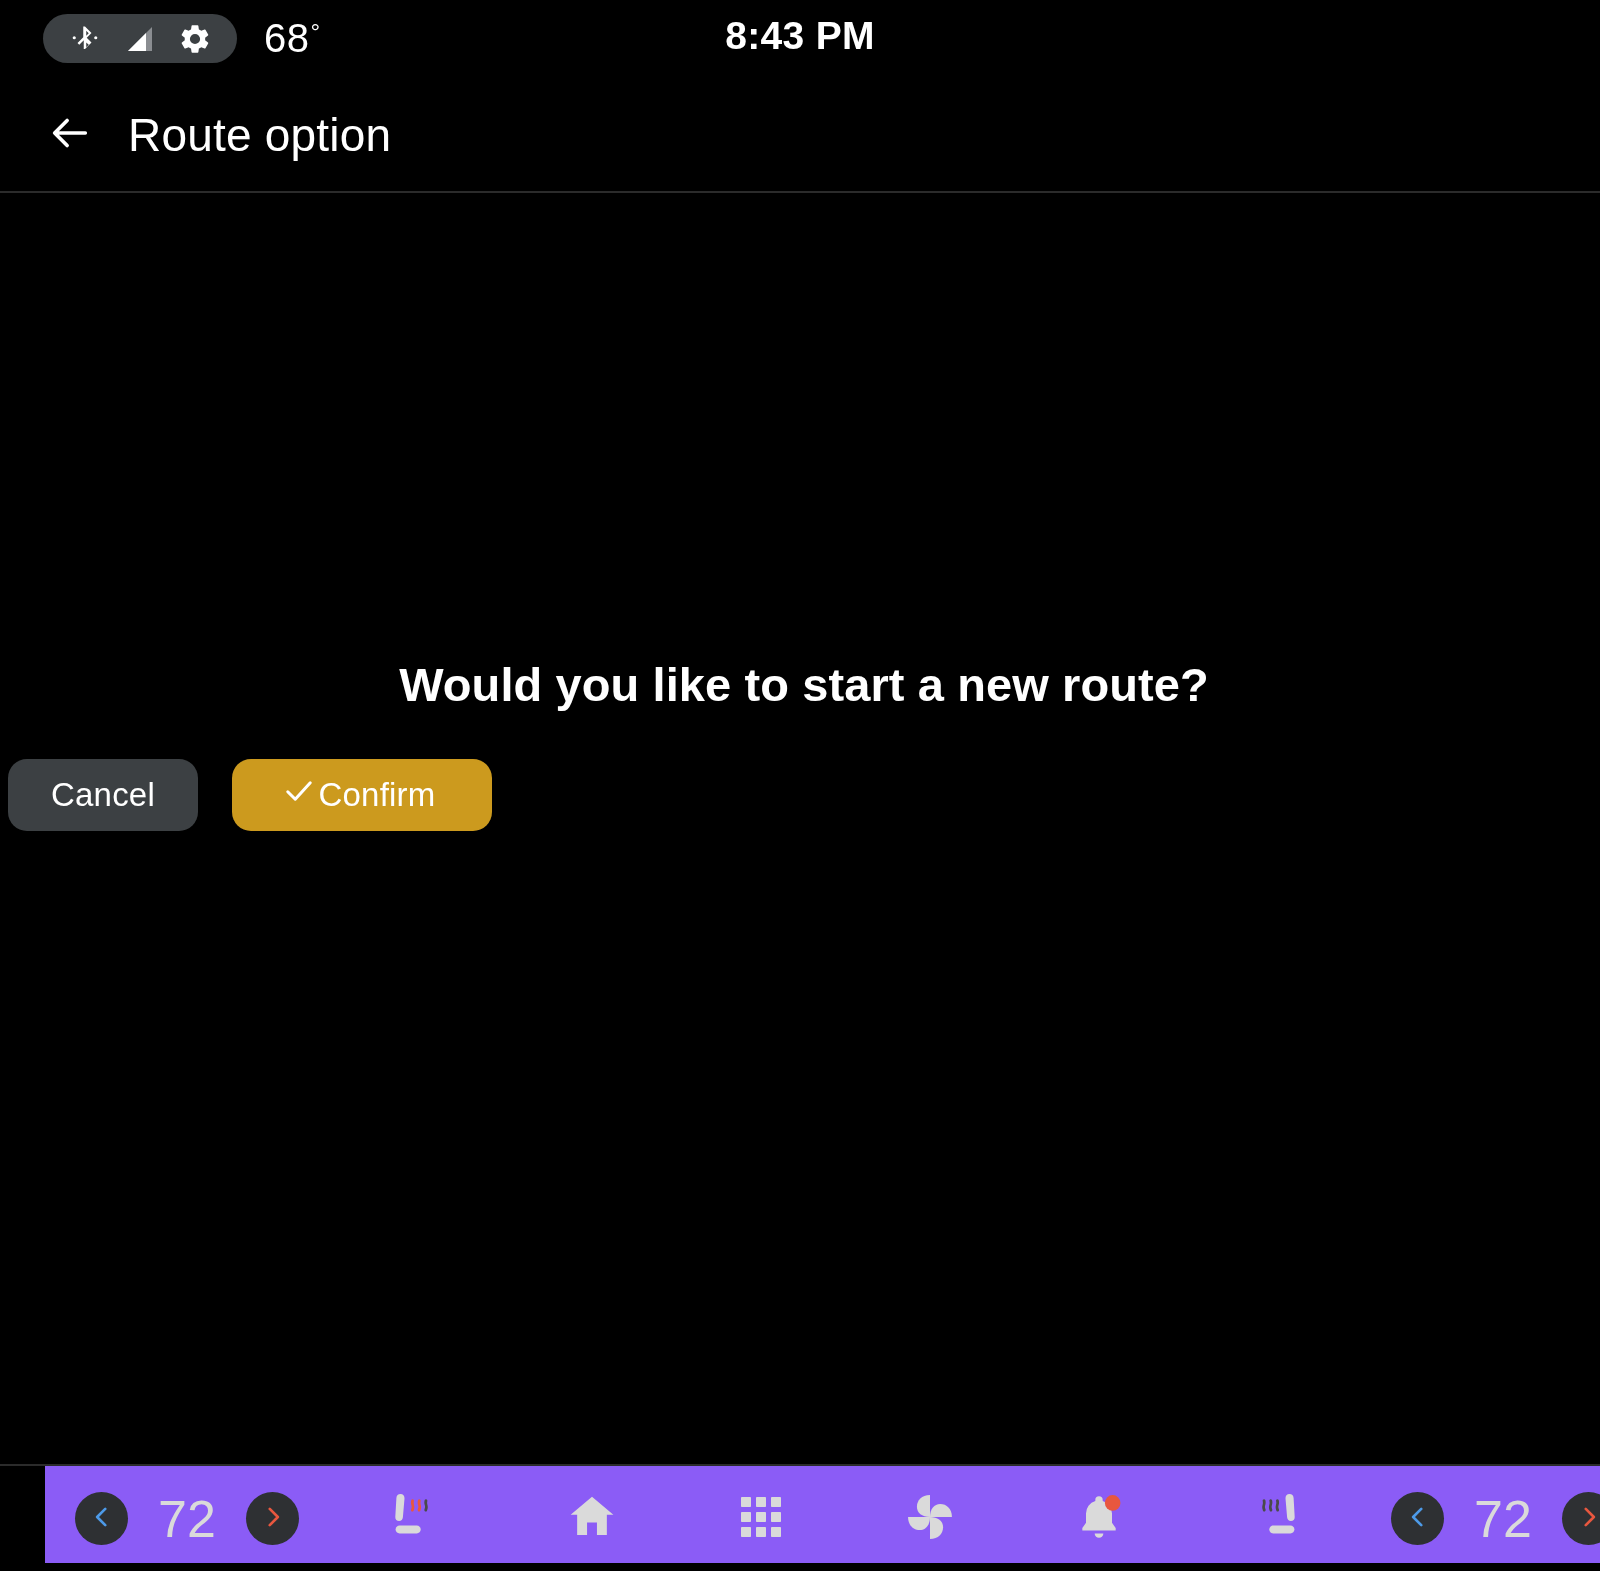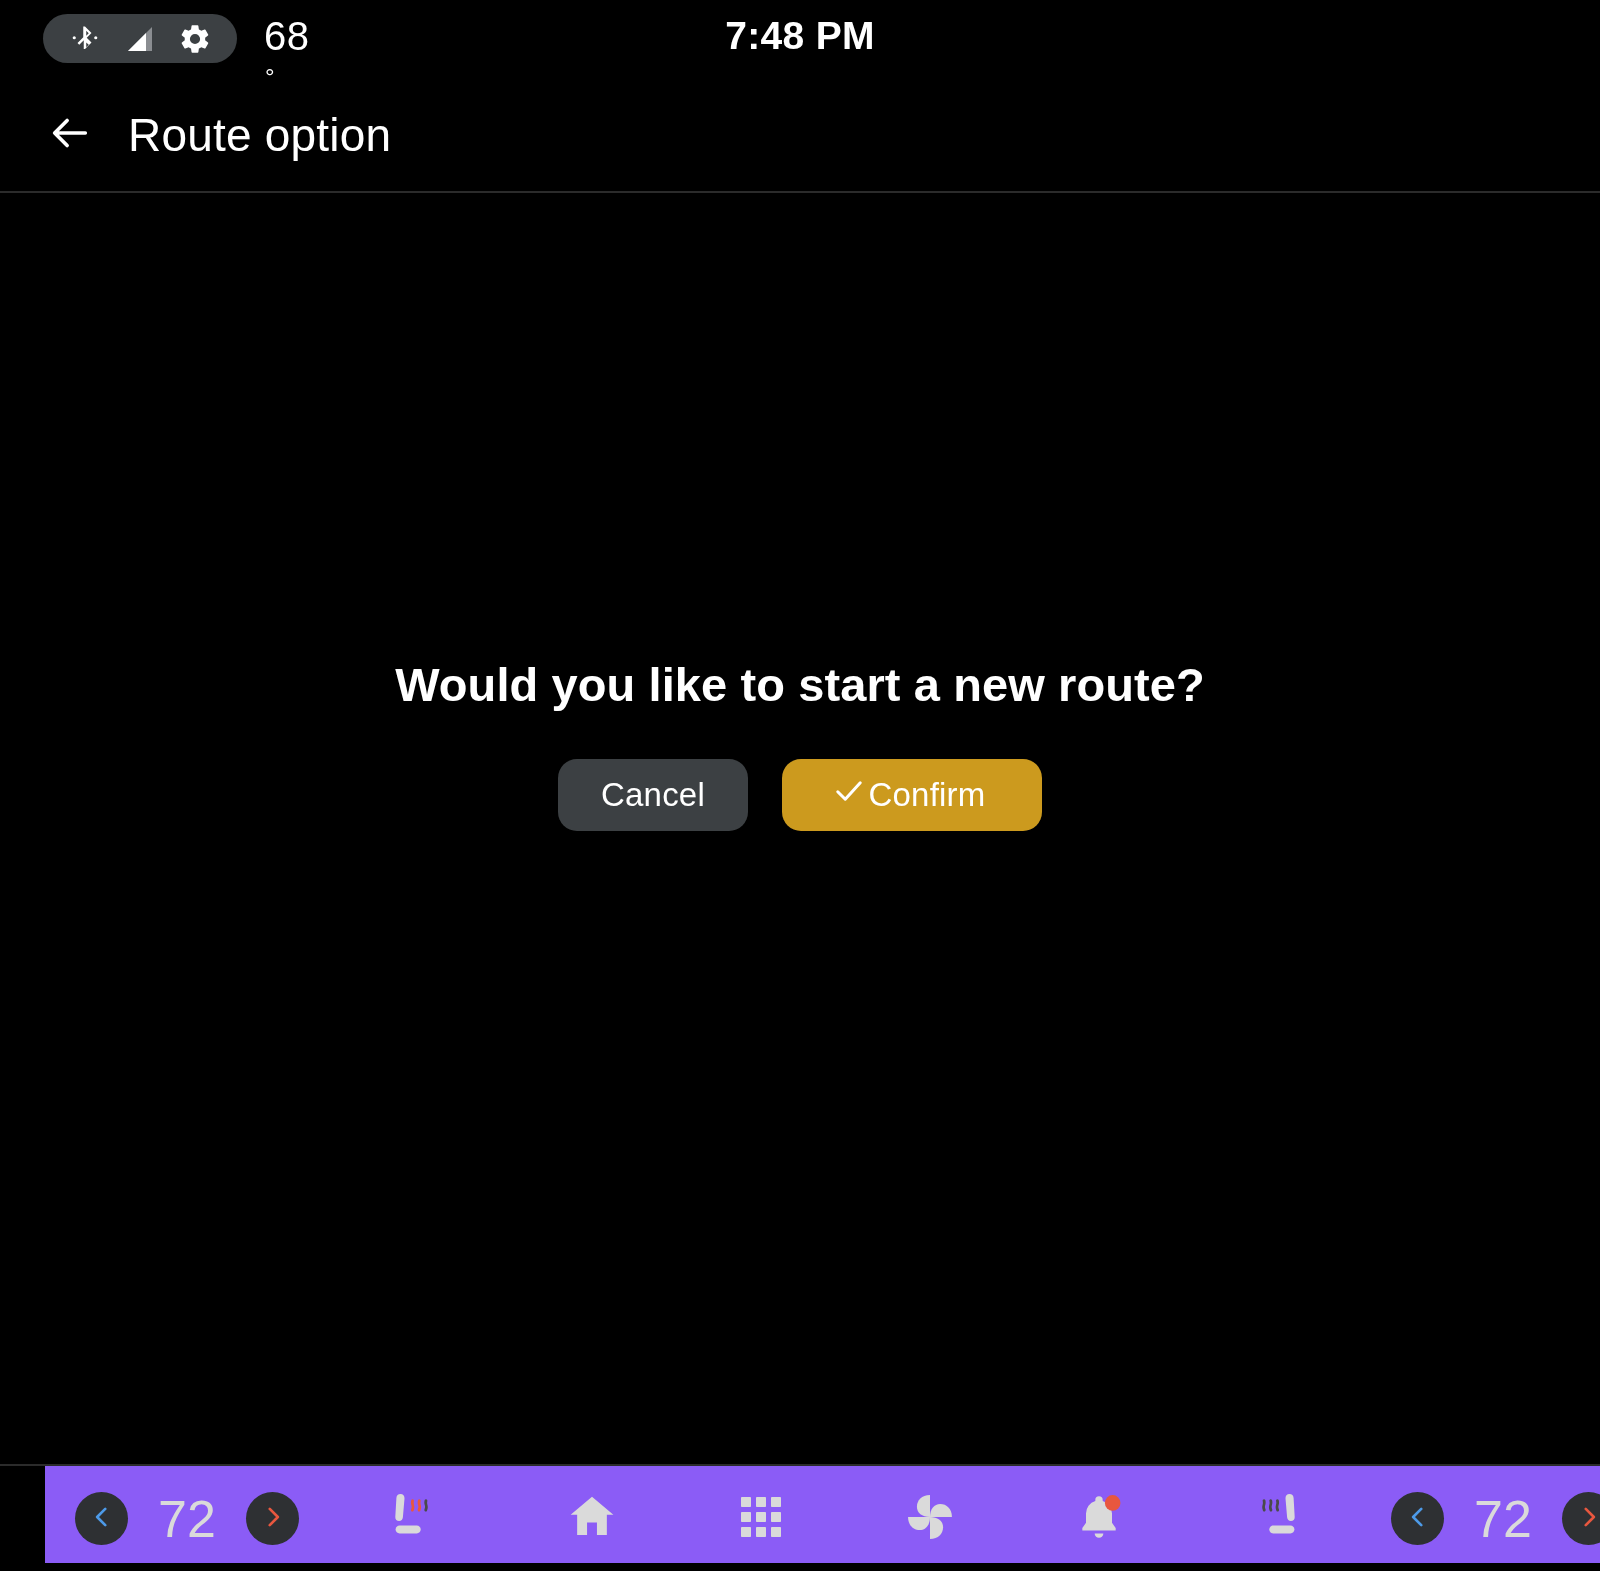--- a/index.html
+++ b/index.html
@@ -46,21 +46,20 @@
   #outside-temp {
     position: absolute;
     left: 264px; top: 14px;
     height: 49px;
     display: flex;
     align-items: center;
     font-size: 40px;
     font-weight: 400;
     color: #ffffff;
     letter-spacing: 0.5px;
-    flex-direction: column;
   }
   #outside-temp .deg {
     font-size: 24px;
     line-height: 1;
     align-self: flex-start;
     margin-top: 6px;
     margin-left: 1px;
   }
 
   #status-clock {
@@ -114,21 +113,21 @@
     background: #000000;
   }
 
   #dialog {
     position: absolute;
     left: 0;
     top: 466px;
     width: 1600px;
     display: flex;
     flex-direction: column;
-    align-items: center;
+    padding-left: 8px;
   }
 
   #dialog-message {
     font-size: 47px;
     font-weight: 700;
     color: #ffffff;
     text-align: center;
     letter-spacing: 0.1px;
     line-height: 1.1;
   }
@@ -270,21 +269,21 @@
         <path fill="#ffffff" d="M19.14 12.94a7.07 7.07 0 000-1.88l2.03-1.58a.5.5 0 00.12-.64l-1.92-3.32a.5.5 0 00-.6-.22l-2.39.96a7.07 7.07 0 00-1.63-.94l-.36-2.54a.5.5 0 00-.5-.42h-3.84a.5.5 0 00-.5.42l-.36 2.54c-.58.24-1.12.56-1.62.94l-2.39-.96a.5.5 0 00-.61.22L2.65 8.84a.5.5 0 00.12.64l2.03 1.58a7.3 7.3 0 000 1.88l-2.03 1.58a.5.5 0 00-.12.64l1.92 3.32c.13.22.39.3.61.22l2.39-.96c.5.38 1.04.7 1.62.94l.36 2.54c.04.24.25.42.5.42h3.84c.25 0 .46-.18.5-.42l.36-2.54c.58-.24 1.13-.56 1.63-.94l2.39.96c.22.08.47 0 .6-.22l1.92-3.32a.5.5 0 00-.12-.64l-2.03-1.58zM12 15.6A3.6 3.6 0 1112 8.4a3.6 3.6 0 010 7.2z"></path>
       </svg>
     </span>
   </div>
 
   <div id="outside-temp">
     <span>68</span>
       <span class="deg">°</span>
   </div>
 
-  <div id="status-clock">7:48 PM</div>
+  <div id="status-clock">8:43 PM</div>
 </div>
 
 <div id="app-bar">
   <div id="back-button">
     <span>
       <svg width="46" height="46" viewBox="0 0 24 24">
         <path fill="none" stroke="#ffffff" stroke-width="1.9" stroke-linecap="round" stroke-linejoin="round" d="M20 12H4M10.5 5.5L4 12l6.5 6.5"></path>
       </svg>
     </span>
   </div>

